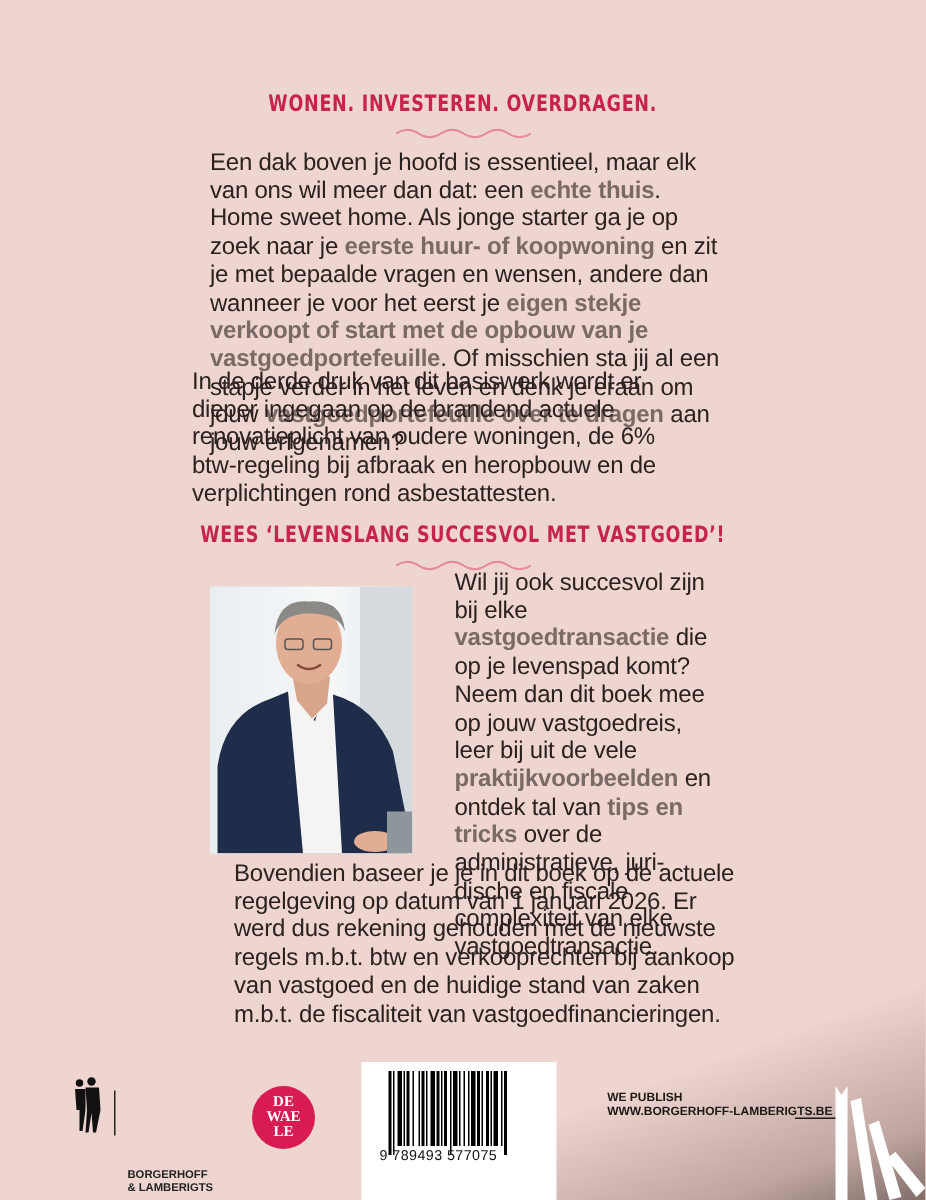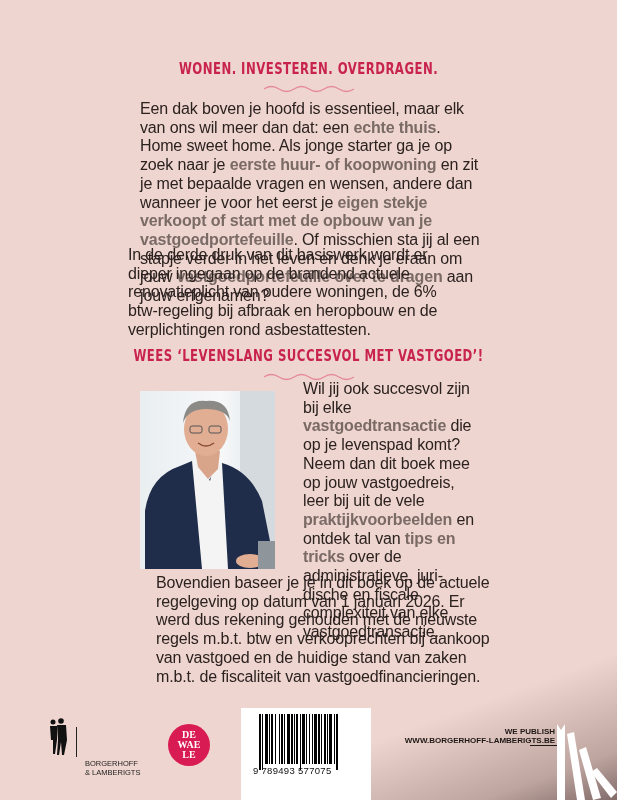--- a/index.html
+++ b/index.html
@@ -33,39 +33,39 @@
   .p3 { left: 303px; top: 380px; width: 180px; }
   .p4 { left: 156px; top: 574px; width: 345px; }
   .hl { font-weight: bold; color: #7a6a66; }
   .photo {
     position: absolute; left: 140px; top: 391px; width: 135px; height: 178px;
     background: linear-gradient(90deg, #e9eef1 0%, #f6f8f9 60%, #dde3e6 100%);
     overflow: hidden;
   }
   .logo-bl { position: absolute; left: 48px; top: 718px; }
   .bl-text {
-    position: absolute; left: 85px; top: 759px; font-size: 7.5px; font-weight: normal;
+    position: absolute; left: 85px; top: 778px; font-size: 7.5px; font-weight: bold;
     line-height: 9px; color: #222;
   }
   .bl-divider { position: absolute; left: 76px; top: 727px; width: 1px; height: 30px; background: #222; }
   .dewaele {
     position: absolute; left: 168px; top: 724px; width: 42px; height: 42px; border-radius: 50%;
     background: #d81b52; color: #fff; font-family: "Liberation Serif", serif; font-weight: bold;
     font-size: 10px; line-height: 10px; text-align: center; display: flex; align-items: center; justify-content: center;
   }
   .barcode-box {
     position: absolute; left: 241px; top: 708px; width: 130px; height: 92px; background: #fff;
   }
   .bars { position: absolute; left: 18px; top: 6px; width: 96px; height: 52px; display: flex; }
   .isbn {
     position: absolute; left: 12px; top: 57px; font-size: 9.5px; letter-spacing: 0.3px; color: #111;
     font-family: "Liberation Sans", sans-serif;
   }
   .publish {
-    position: absolute; right: 62px; top: 727px; text-align: right; font-size: 8px; font-weight: bold;
+    position: absolute; right: 62px; top: 727px; text-align: left; font-size: 8px; font-weight: bold;
     line-height: 9px; color: #1d1715;
   }
   .pub-line { position: absolute; left: 530px; top: 745px; width: 30px; height: 1px; background: #1d1715; }
   .books { position: absolute; left: 555px; top: 720px; }
 </style>
 </head>
 <body>
 
 <div class="shade"></div>
 

